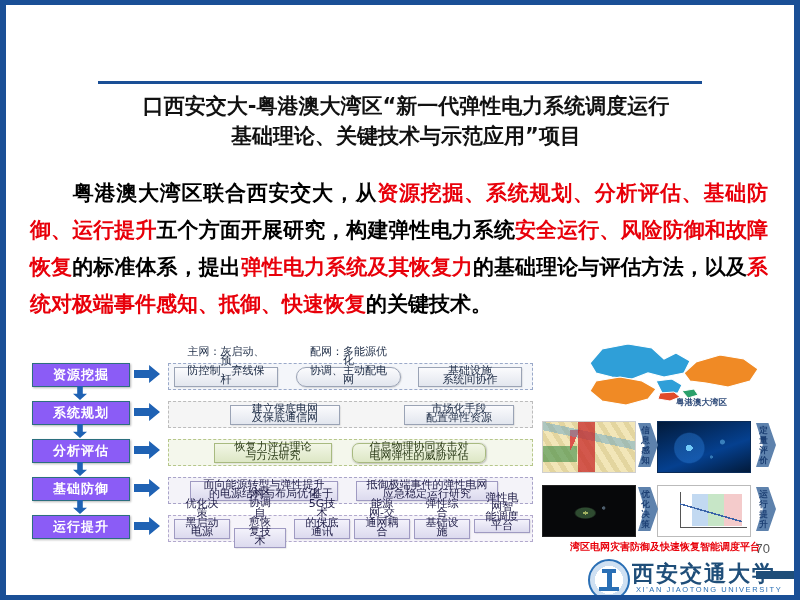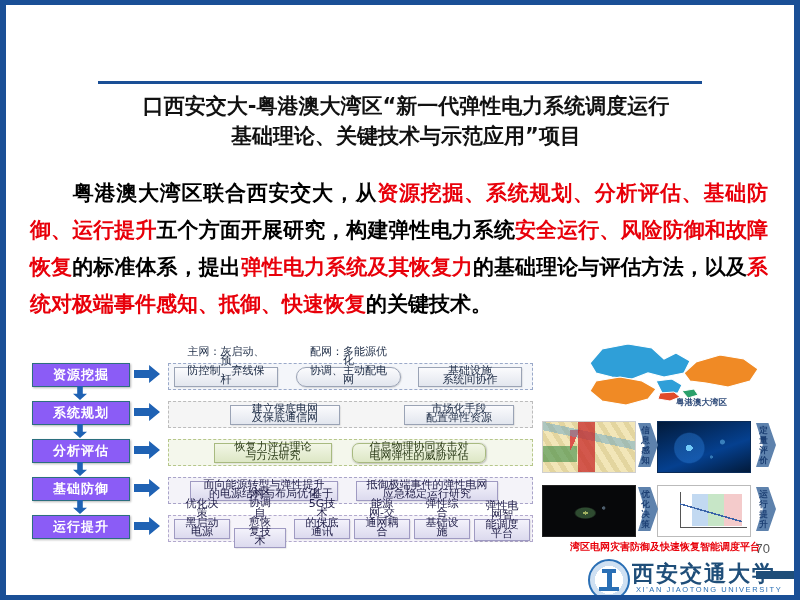--- a/index.html
+++ b/index.html
@@ -403,21 +403,21 @@
               <span>能源网-交</span>
               <span>通网耦合</span>
             </div>
           </div>
           <div class="cell c-lav" style="left: 386px; top: 156px; width: 56px; height: 20px;">
             <div>
               <span>弹性综合</span>
               <span>基础设施</span>
             </div>
           </div>
-          <div class="cell c-lav" style="left: 446px; top: 156px; width: 56px; height: 22px;">
+          <div class="cell c-lav" style="left: 446px; top: 156px; width: 56px; height: 14px;">
             <div>
               <span>弹性电网智</span>
               <span>能调度平台</span>
             </div>
           </div>
         </div>
     </div>
 
     <div class="rightart">
 

